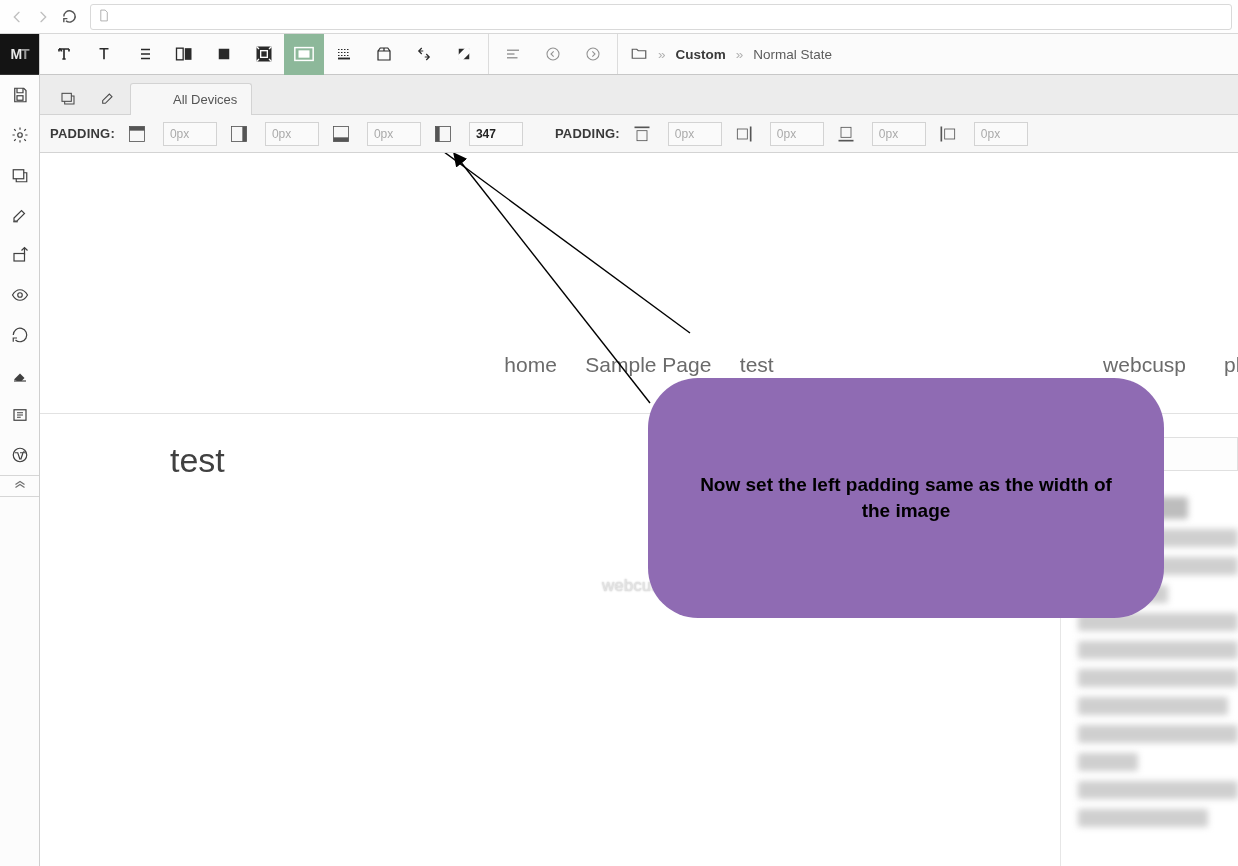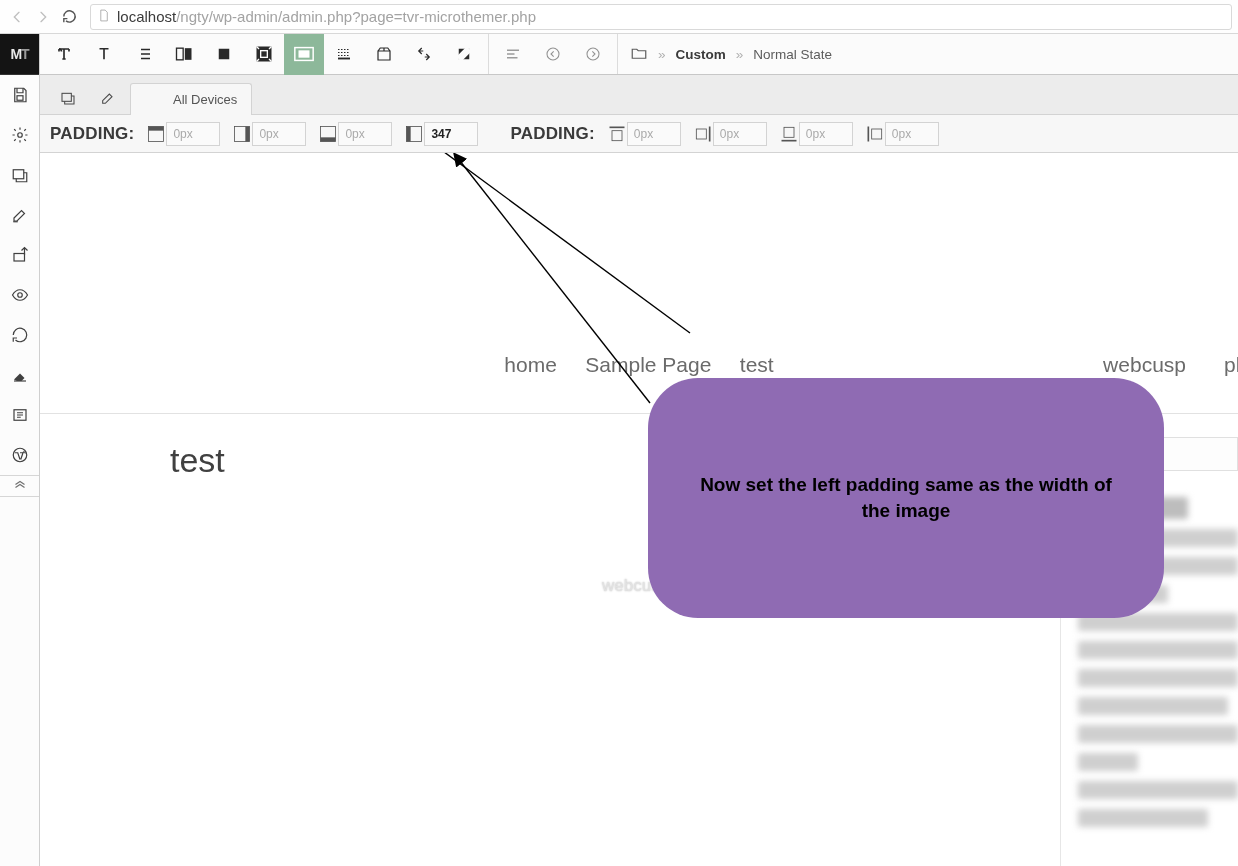--- a/index.html
+++ b/index.html
@@ -38,22 +38,22 @@
 
   
   .sub-tabs { height:40px; background:#ececec; border-bottom:1px solid #d3d3d3; display:flex; align-items:flex-end; gap:4px; padding-left:10px; }
   .sub-tabs .tab { height:32px; padding:0 14px; display:flex; align-items:center; gap:6px; font-size:13px; color:#555; background:#ececec; border-top-left-radius:3px; border-top-right-radius:3px; }
   .sub-tabs .tab.small { padding:0 10px; }
   .sub-tabs .tab.active { background:#f7f7f7; border:1px solid #d3d3d3; border-bottom:none; margin-bottom:-1px;padding-left:42px; }
   .sub-tabs .tab svg { width:16px; height:16px; stroke:#4b4b4b; fill:none; stroke-width:1.6;}
 
   
   .spacing-row { height:38px; background:#f7f7f7; border-bottom:1px solid #d3d3d3; display:flex; align-items:center; padding-left:10px; gap:12px; }
-  .spacing-row .label { font-size:17px; font-weight:700; color:#3a3a3a; letter-spacing:0.2px; }
-  .spacing-field { display:flex; align-items:center; gap:0; }
+  .spacing-row .label { font-size:13px; font-weight:700; color:#3a3a3a; letter-spacing:0.2px; }
+  .spacing-field { display:flex; align-items:center; gap:16px; }
   .spacing-field .box-icon { width:20px; height:20px; }
   .spacing-field .box-icon svg { width:20px; height:20px; }
   .spacing-field input { width:54px; height:24px; border:1px solid #d3d3d3; background:#fafafa; font-size:12px; text-align:left; padding:0 6px; color:#444; }
   .spacing-field input::placeholder { color:#aaa; }
 
   
   .preview { flex:1; position:relative; overflow:hidden; background:#fff; }
   .site-nav { position:absolute; left:0; right:0; top:200px; text-align:center; }
   .site-nav a { display:inline-block; margin:0 12px; color:#6b6b6b; font-size:21px; font-family:'Segoe UI', Tahoma, sans-serif; }
   .site-nav a:last-child { margin-right:0;}  
@@ -95,23 +95,20 @@
           <path d="M4 20v-5h5" stroke="#555" stroke-width="2" fill="none"></path>
         </svg>
     </span>
   </div>
   <div class="url-field">
     <span class="file-icon">
       <svg viewBox="0 0 24 24" width="13" height="13">
           <path d="M7 2h8l4 4v16H7z" stroke="#a0a0a0" fill="none" stroke-width="1.5"></path>
         </svg>
     </span>
-    <span class="url-text">
-      <span class="host">localhost</span><span class="path">/ngty/wp-admin/admin.php?page=tvr-microthemer.php</span>
-    </span>
   </div>
 </div>
 
 <div class="app">
 
   <div class="left-rail">
     <div class="logo">
       <span style="color:#e8e8e8">M</span>
         <span style="color:#9b9b9b">T</span>
     </div>

